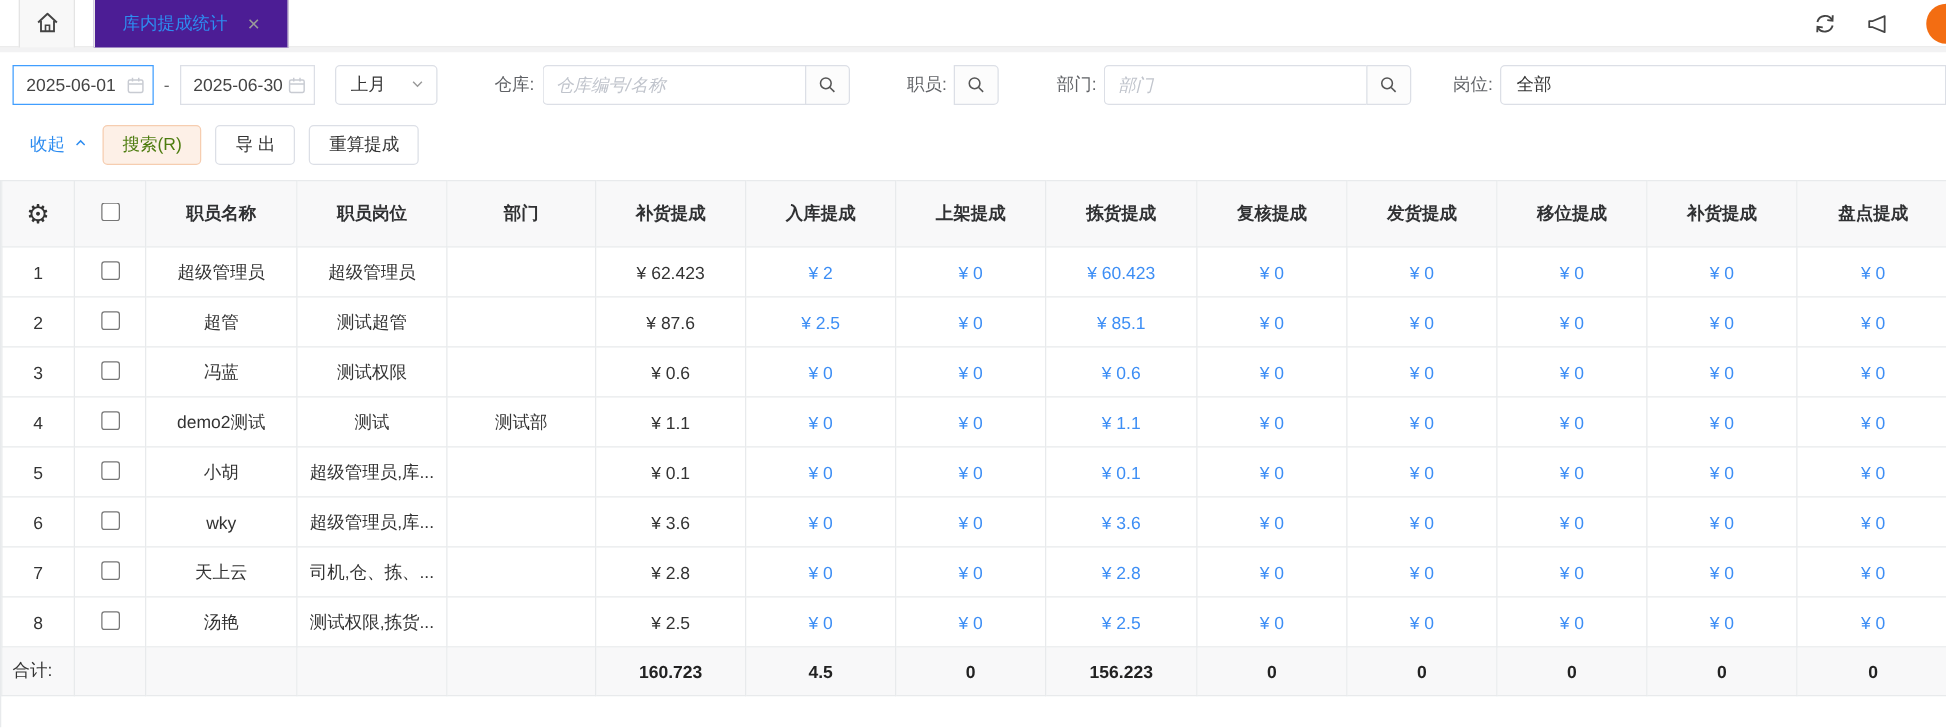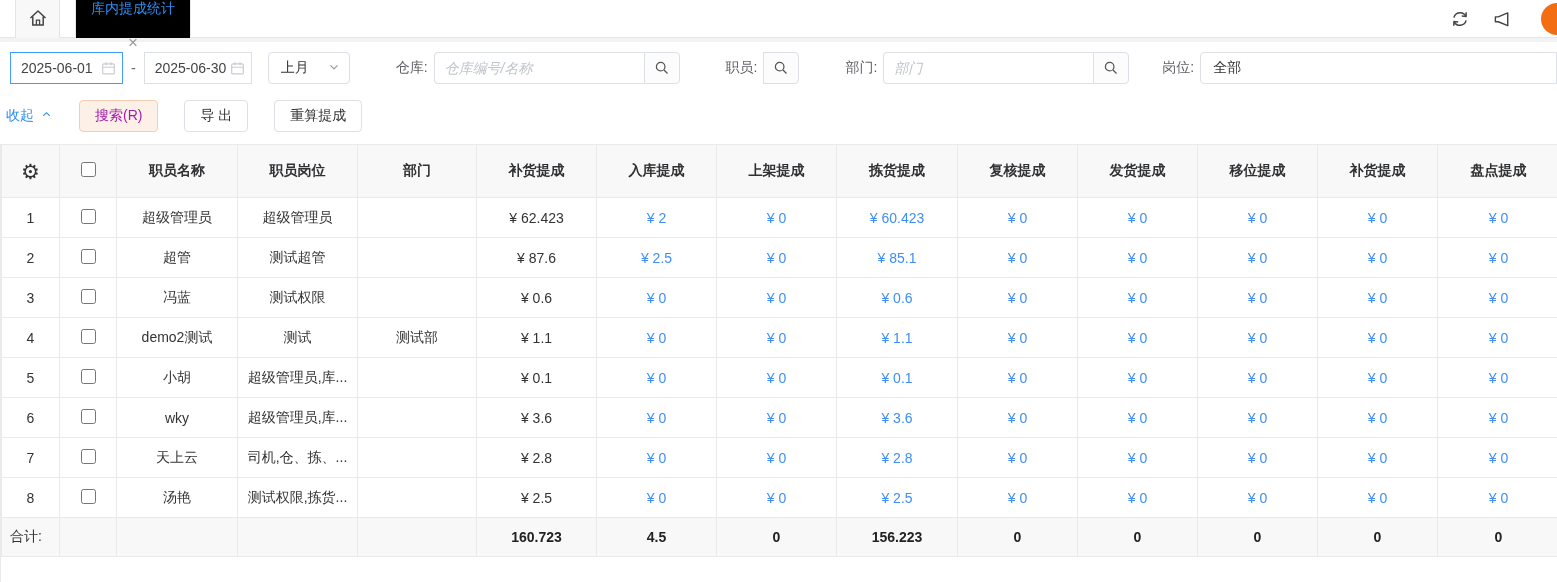--- a/index.html
+++ b/index.html
@@ -4,23 +4,23 @@
 <style>
   * { margin:0; padding:0; box-sizing:border-box; }
   html,body { width:1557px; height:582px; background:#fff; overflow:hidden;
     font-family:"Liberation Sans","DejaVu Sans",sans-serif; font-size:14px; color:#333; }
 
   
   .tabbar { position:relative; height:38px; background:#fff; border-bottom:1px solid #e6e6e6; }
   .home-tab { position:absolute; left:15px; top:0; width:45px; height:38px;
     background:#f8f8f8; border-left:1px solid #e4e4e4; border-right:1px solid #e4e4e4;
     display:flex; align-items:center; justify-content:center; cursor:pointer; }
-  .page-tab { position:absolute; left:75px; top:0; height:38px; padding:0 15px;
-    display:flex; align-items:center; gap:16px; background:#000000;
-    border-left:1px solid #e8e8e8; border-right:1px solid #e8e8e8; cursor:pointer;flex-direction:column; }
+  .page-tab { position:absolute; left:75px; top:0; height:38px; padding:0 22px;
+    display:flex; align-items:center; gap:16px; background:#4c1d95;
+    border-left:1px solid #e8e8e8; border-right:1px solid #e8e8e8; cursor:pointer; }
   .page-tab .tab-label { color:#2d8cf0; font-size:14px; }
   .page-tab .tab-close { color:#999; font-size:17px; line-height:1; cursor:pointer; }
   .topbar-icons { position:absolute; right:44px; top:0; height:38px; display:flex; align-items:center; gap:22px; }
   .icon-btn { cursor:pointer; display:flex; align-items:center; }
   .avatar { position:absolute; right:-16px; top:3px; width:32px; height:32px; border-radius:50%;
     background:#f36d12; cursor:pointer; }
   .gray-band { height:4px; background:#f2f2f3; }
 
   
   .filter-bar { display:flex; align-items:center; height:52px; padding-left:10px; background:#fff; }
@@ -38,25 +38,25 @@
   .input-group { display:flex; height:32px; margin-left:6px; }
   .input-group input { width:210px; height:32px; border:1px solid #dcdfe6; border-right:none;
     border-radius:4px 0 0 4px; padding:0 10px; font-size:14px; color:#444; font-family:inherit; outline:none;font-style:italic; }
   .input-group input::placeholder { color:#c0c4cc; }
   .search-btn { width:36px; height:32px; border:1px solid #dcdfe6; border-radius:0 4px 4px 0;
     background:#fcfcfc; display:flex; align-items:center; justify-content:center; cursor:pointer; }
   .ml46 { margin-left:46px; }
   .position-select { flex:1; min-width:126px; margin-left:6px; border-radius:4px 0 0 4px; }
 
   
-  .toolbar { display:flex; align-items:center; height:44px; padding-left:6px; gap:26px; }
+  .toolbar { display:flex; align-items:center; height:44px; padding-left:24px; gap:11px; }
   .collapse-link { display:flex; align-items:center; gap:6px; color:#2d8cf0; cursor:pointer; }
   .btn { height:32px; padding:0 15px; border-radius:4px; border:1px solid #dcdfe6; background:#fff;
     font-size:14px; color:#333; cursor:pointer; font-family:inherit; }
-  .btn.search { background:#fdf0e7; border-color:#f6cdb0; color:#a21caf; }
+  .btn.search { background:#fdf0e7; border-color:#f6cdb0; color:#4d7c0f; }
 
   
   .table-wrap { margin-top:6px; border-left:1px solid #e8eaec; min-height:438px; }
   table { border-collapse:collapse; table-layout:fixed; width:1558px; }
   th,td { border:1px solid #e8eaec; text-align:center; overflow:hidden; white-space:nowrap;
     font-size:14px; padding:0 6px; }
   thead tr { height:53px; }
   thead th { background:#f8f8f9; font-weight:bold; color:#303133; }
   tbody tr { height:40px; }
   tbody td { color:#333; }

